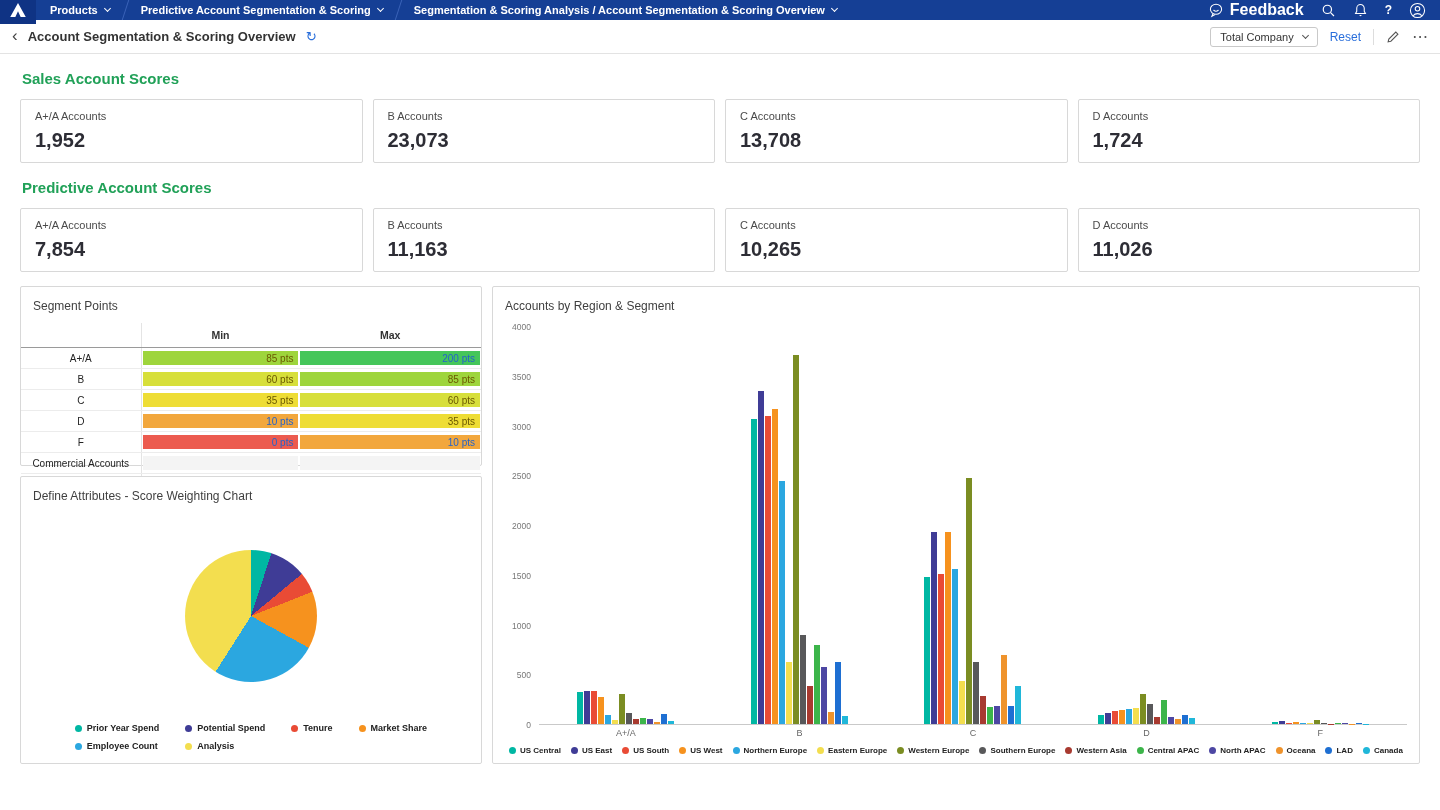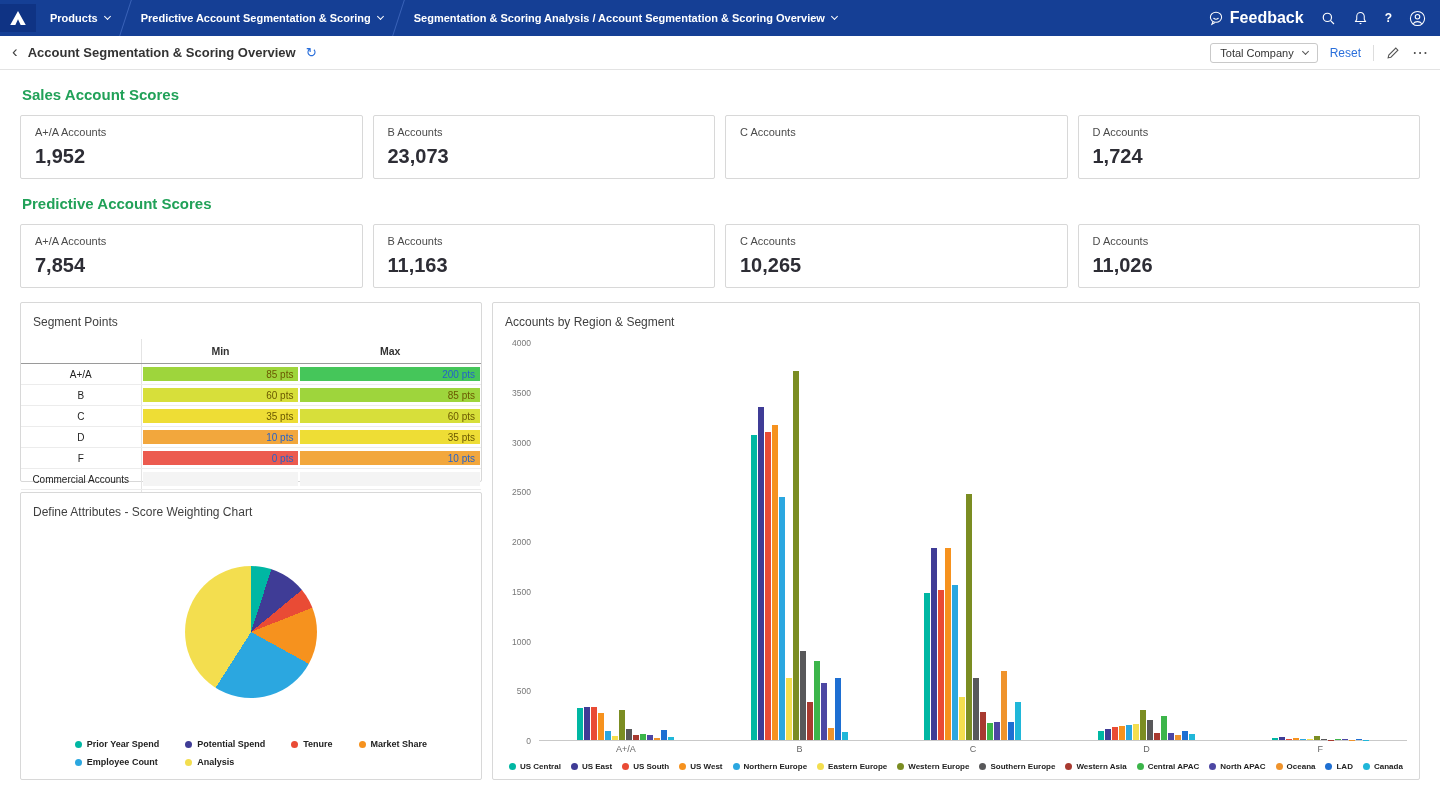--- a/index.html
+++ b/index.html
@@ -1,20 +1,20 @@
 <!DOCTYPE html>
 <html><head>
 <meta charset="utf-8">
 <style>
   *{box-sizing:border-box;margin:0;padding:0}
   html,body{width:1440px;height:810px;overflow:hidden;background:#fff;
     font-family:"Liberation Sans","DejaVu Sans",sans-serif;color:#333}
 
   
-  .topnav{height:36px;background:#153f95;display:flex;align-items:center;color:#fff}
+  .topnav{height:20px;background:#153f95;display:flex;align-items:center;color:#fff}
   .logo{width:36px;height:28px;display:flex;align-items:center;justify-content:center;background:#0f3384}
   .nav-tabs{display:flex;align-items:stretch;height:100%}
   .nav-tab{display:flex;align-items:center;gap:7px;padding:0 14px;font-size:11px;font-weight:bold;cursor:pointer;white-space:nowrap}
   .nav-sep{width:1px;background:#3a63b8;transform:skewX(-18deg);margin:0 1px}
   .chev{width:5px;height:5px;border-right:1.5px solid #fff;border-bottom:1.5px solid #fff;transform:rotate(45deg);margin-top:-3px}
   .nav-right{margin-left:auto;display:flex;align-items:center;gap:17px;padding-right:14px}
   .feedback{display:flex;align-items:center;gap:6px;font-size:16px;font-weight:bold;cursor:pointer}
   .icon-btn{display:flex;align-items:center;cursor:pointer}
   .help-q{font-size:12px;font-weight:bold;cursor:pointer}
 
@@ -159,20 +159,21 @@
     <div class="card">
       <div class="card-label">A+/A Accounts</div>
       <div class="card-value">1,952</div>
     </div>
     <div class="card">
       <div class="card-label">B Accounts</div>
       <div class="card-value">23,073</div>
     </div>
     <div class="card">
       <div class="card-label">C Accounts</div>
+      <div class="card-value">13,708</div>
     </div>
     <div class="card">
       <div class="card-label">D Accounts</div>
       <div class="card-value">1,724</div>
     </div>
   </div>
 
   <h2 class="section-title">Predictive Account Scores</h2>
   <div class="cards">
     <div class="card">

